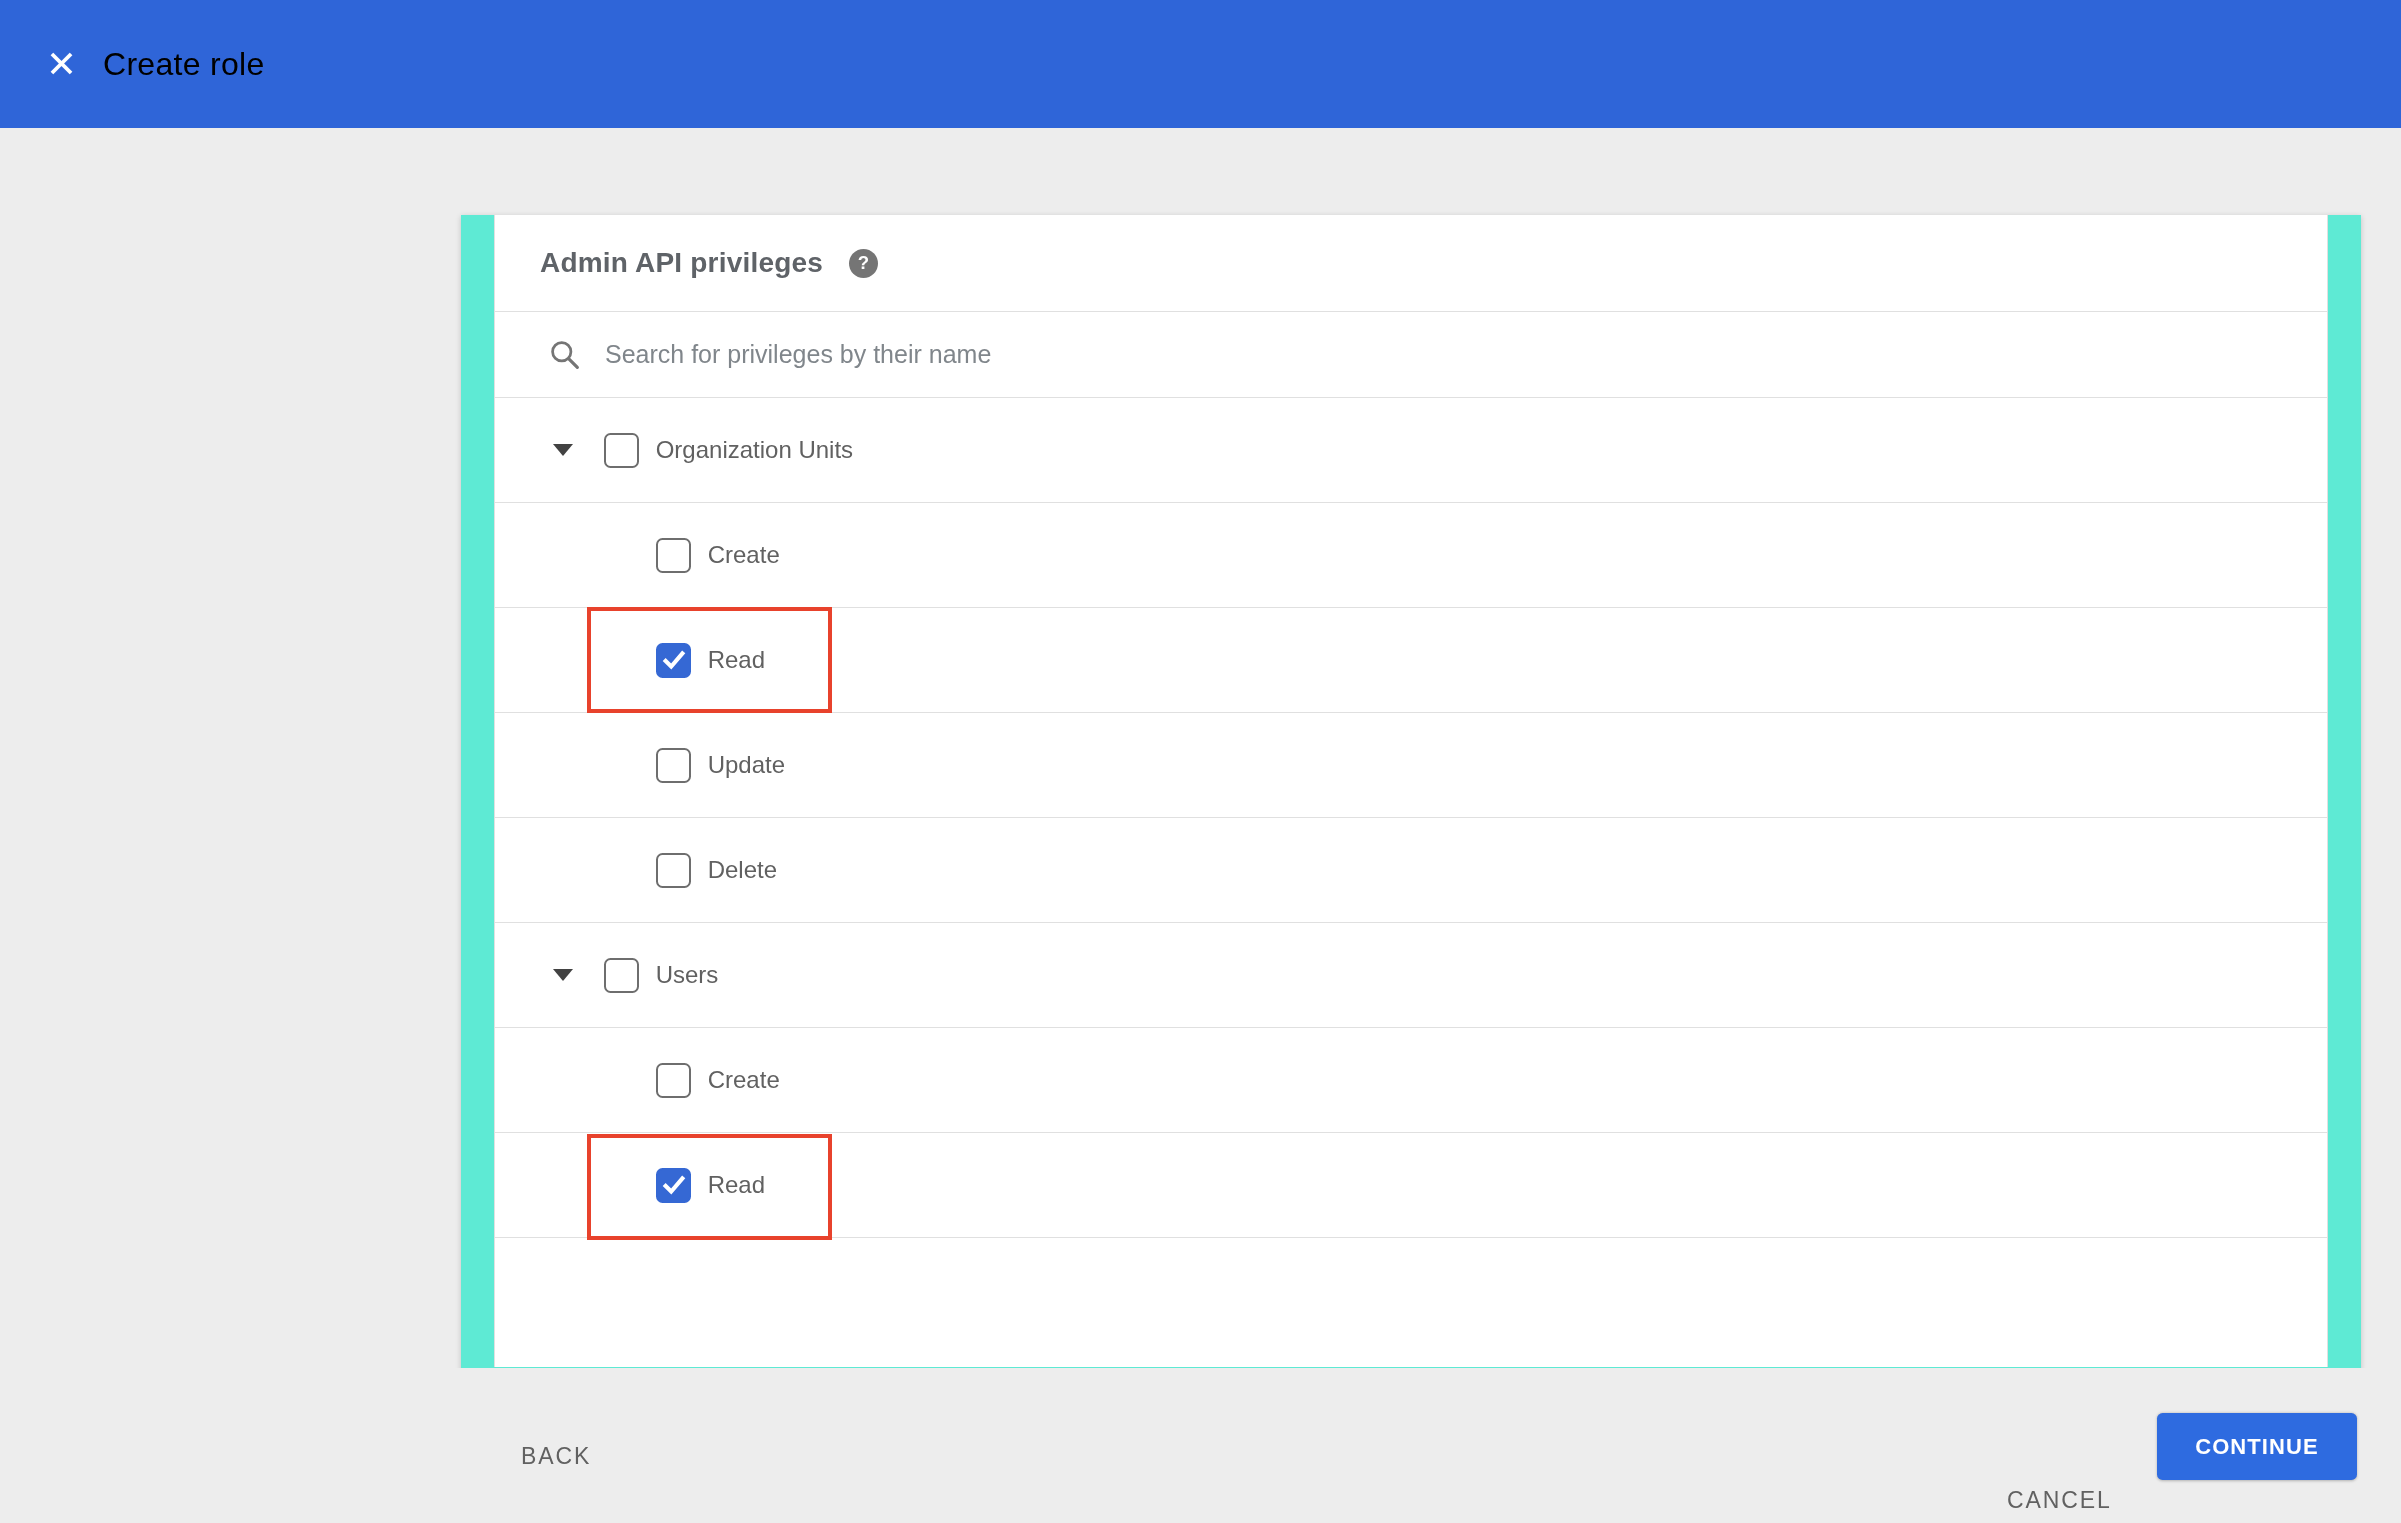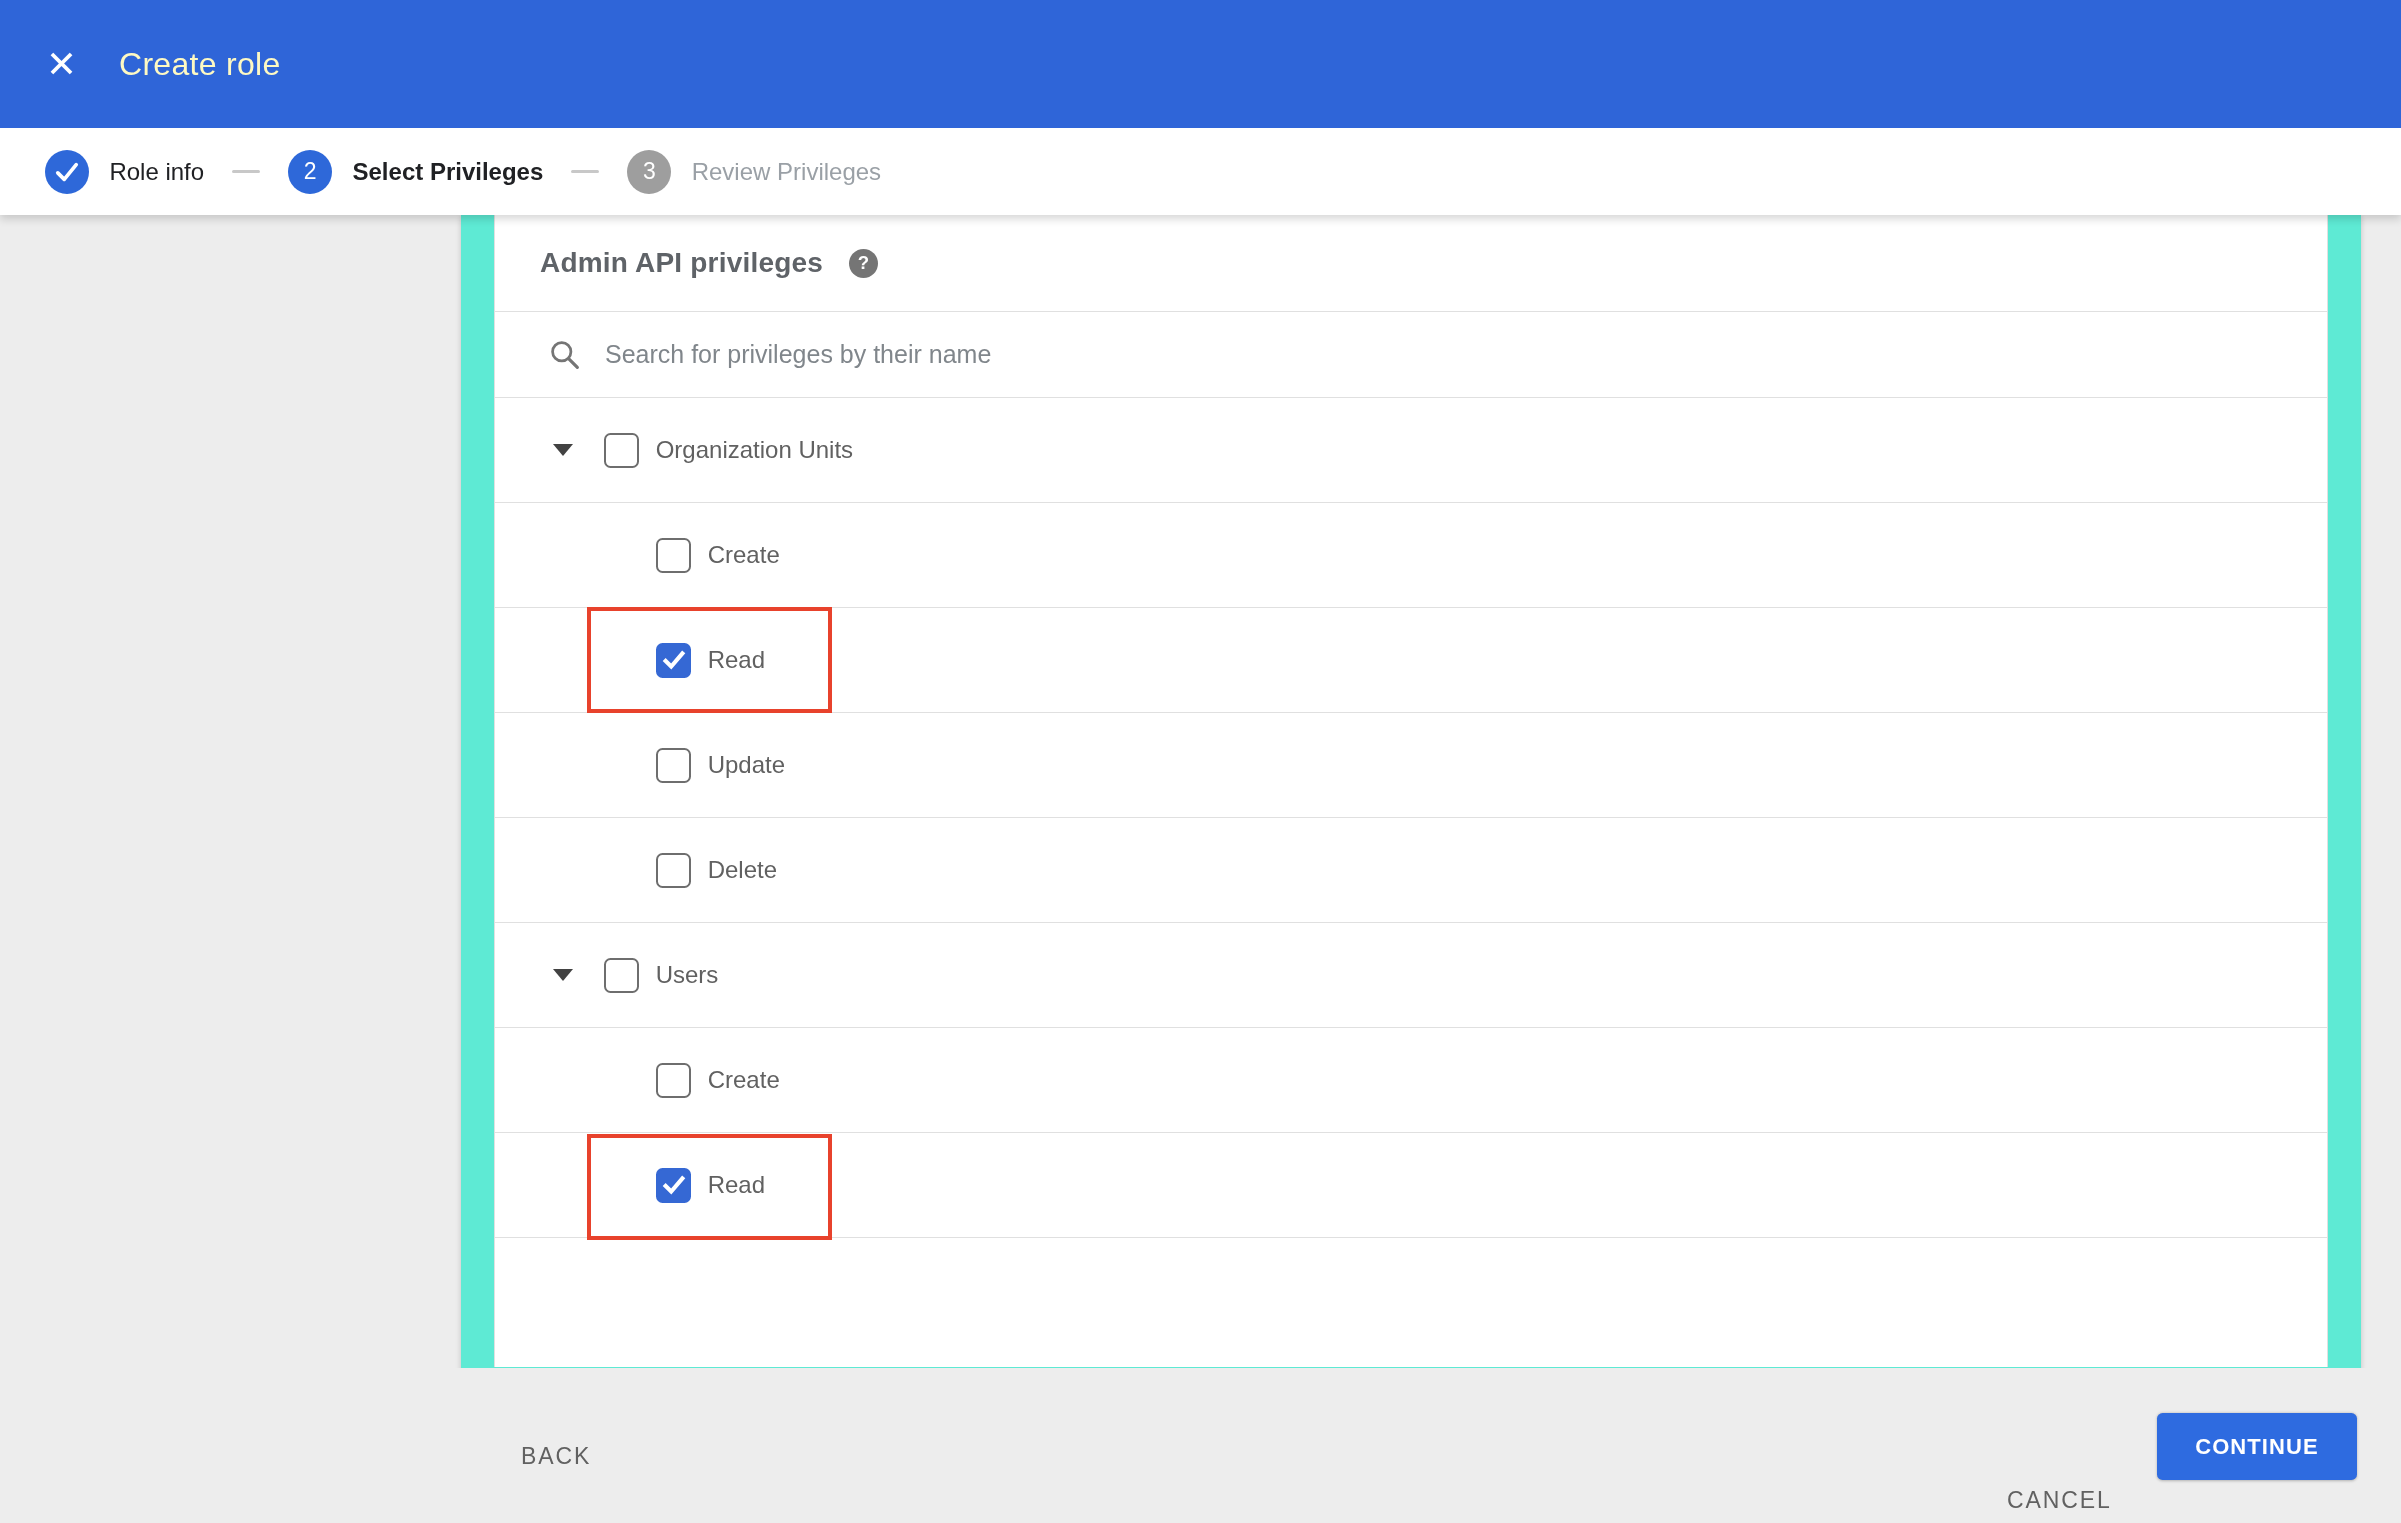--- a/index.html
+++ b/index.html
@@ -10,21 +10,21 @@
   
   .appbar {
     position:absolute; top:0; left:0; width:2401px; height:128px;
     background:#2f65d8; display:flex; align-items:center; z-index:4;
   }
   .close-x {
     width:67px; height:67px; margin-left:28px; border:none; background:transparent;
     color:#fff; font-size:37px; line-height:67px; text-align:center; cursor:pointer;
     font-family:"DejaVu Sans", sans-serif;
   }
-  .appbar h1 { color:#fef9c3; font-size:32px; font-weight:400; margin-left:24px; letter-spacing:0.3px; }
+  .appbar h1 { color:#000000; font-size:32px; font-weight:400; margin-left:8px; letter-spacing:0.3px; }
 
   
   .stepbar {
     position:absolute; top:128px; left:0; width:2401px; height:87px; background:#fff;
     display:flex; align-items:center; padding-left:45px; z-index:3;
     box-shadow:0 3.7px 8.4px rgba(0,0,0,0.16);
   }
   .step { display:flex; align-items:center; }
   .circle {
     width:44px; height:44px; border-radius:50%; flex:0 0 auto;
@@ -126,40 +126,20 @@
 </head>
 <body>
 
 <div class="screen">
 
   <header class="appbar">
     <button class="close-x">✕</button>
     <h1>Create role</h1>
   </header>
 
-  <nav class="stepbar">
-    <div class="step">
-      <span class="circle done">
-        <svg width="24" height="24" viewBox="0 0 26 26">
-            <path d="M3 14 L10 21 L23 5" fill="none" stroke="#ffffff" stroke-width="4" stroke-linecap="round" stroke-linejoin="round"></path>
-          </svg>
-      </span>
-      <span class="slabel">Role info</span>
-    </div>
-    <div class="sep"></div>
-    <div class="step">
-      <span class="circle active">2</span>
-      <span class="slabel bold">Select Privileges</span>
-    </div>
-    <div class="sep"></div>
-    <div class="step">
-      <span class="circle future">3</span>
-      <span class="slabel muted">Review Privileges</span>
-    </div>
-  </nav>
 
   <main class="main">
     <div class="panel">
       <div class="content">
 
         <div class="section-head">
           <h2>Admin API privileges</h2>
           <span class="help">?</span>
         </div>
 

